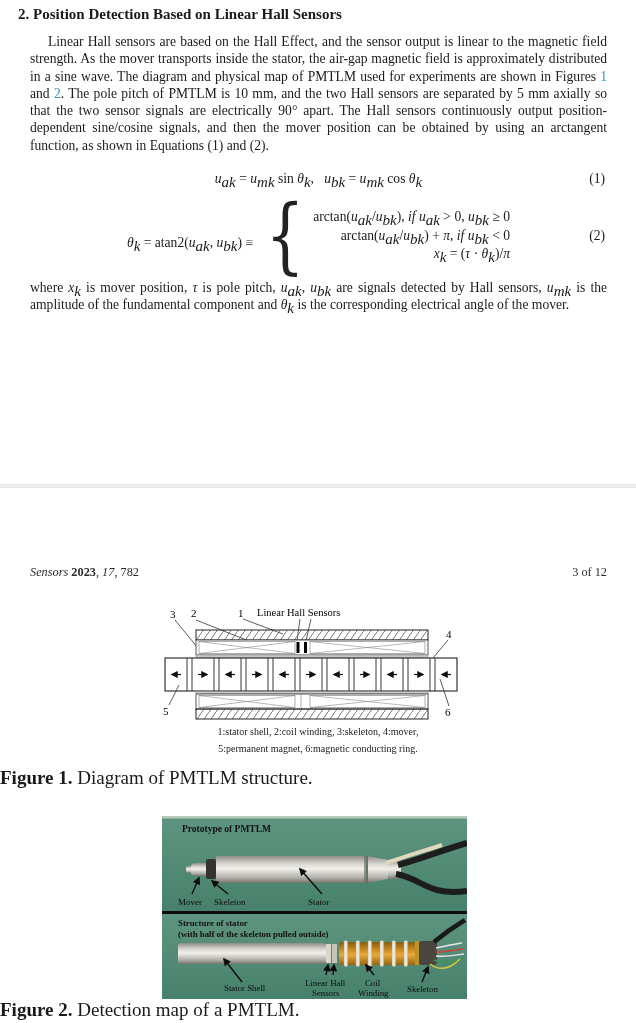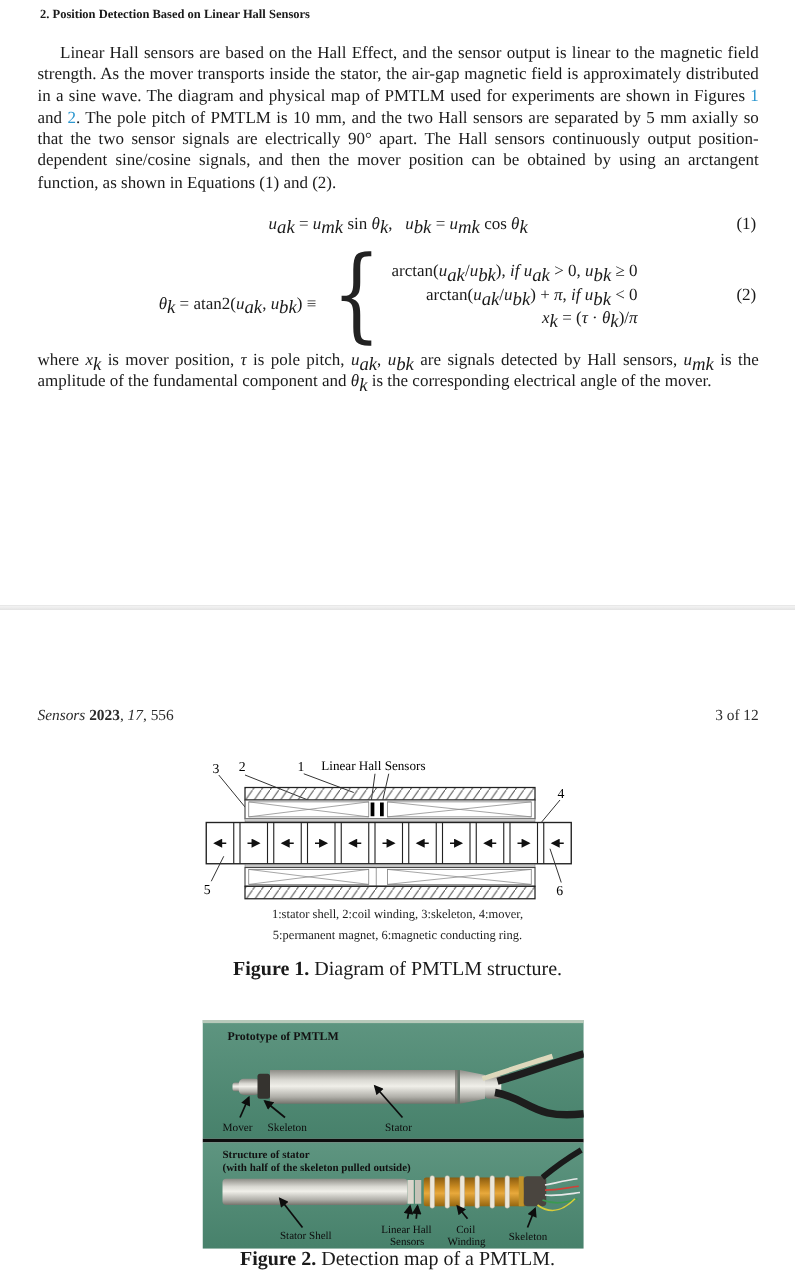--- a/index.html
+++ b/index.html
@@ -1,20 +1,20 @@
 <!DOCTYPE html>
 <html><head>
 <meta charset="utf-8">
 <style>
   html,body{margin:0;padding:0;background:#fff;}
   .page{position:relative;width:636px;height:1023px;background:#fff;overflow:hidden;
         font-family:"Liberation Serif","DejaVu Serif",serif;color:#1a1a1a;}
   
-  h2.heading{position:absolute;top:6px;left:32px;right:29px;margin:0;
-             font-size:10px;font-weight:bold;}
+  h2.heading{position:absolute;top:6px;left:18px;right:29px;margin:0;
+             font-size:15px;font-weight:bold;}
   .bodytext{position:absolute;left:30px;right:29px;margin:0;font-size:13.6px;
             line-height:17.3px;text-align:justify;}
   .indent{text-indent:18px;}
   .flink{color:#2c97cf;text-decoration:none;cursor:pointer;}
   .eqrow{position:absolute;left:30px;right:29px;display:flex;justify-content:center;
          align-items:center;font-size:13.6px;}
   .eqnum{position:absolute;right:2px;top:50%;transform:translateY(-50%);}
   .math i{font-style:italic;}
   .math sub, .bodytext sub{font-size:15px;line-height:0;}
   .eq2lhs{transform:translateY(-10px);margin-top:33px;}
@@ -24,21 +24,21 @@
   .cases .crow{line-height:18.5px;text-align:center;}
   
   .pagebreak{position:absolute;top:484px;left:0;width:636px;height:3px;
              background:linear-gradient(#f3f3f3,#e3e3e3);border-top:1px solid #e8e8e8;}
   
   .runhead{position:absolute;top:565px;left:30px;right:29px;display:flex;
            justify-content:space-between;font-size:12.3px;color:#2b2b2b;}
   .fig1wrap{position:absolute;top:602px;left:160px;width:302px;height:120px;}
   .fig1legend{position:absolute;top:724px;left:0;width:636px;text-align:center;
               font-size:10px;line-height:16.5px;}
-  .figcap{position:absolute;left:0;width:636px;text-align:center;font-size:16px;}
+  .figcap{position:absolute;left:0;width:636px;font-size:19px;}
   .cap1{top:767px;} .cap2{top:999px;}
   .fig2wrap{position:absolute;top:805px;left:162px;width:305px;height:183px;margin-top:11px;}
   svg text{font-family:"Liberation Serif","DejaVu Serif",serif;}
 </style>
 </head>
 <body>
 
 <div class="page">
 
   <h2 class="heading">2. Position Detection Based on Linear Hall Sensors</h2>
@@ -59,21 +59,21 @@
       <div class="crow math"><i>x<sub>k</sub></i> = (<i>τ</i> · <i>θ<sub>k</sub></i>)/<i>π</i></div>
     </div>
     <span class="eqnum">(2)</span>
   </div>
 
   <p class="bodytext math" style="top:279px;">where <i>x<sub>k</sub></i> is mover position, <i>τ</i> is pole pitch, <i>u<sub>ak</sub></i>, <i>u<sub>bk</sub></i> are signals detected by Hall sensors, <i>u<sub>mk</sub></i> is the amplitude of the fundamental component and <i>θ<sub>k</sub></i> is the corresponding electrical angle of the mover.</p>
 
   <div class="pagebreak"></div>
 
   <div class="runhead">
-    <span><i>Sensors </i><b>2023</b><span>, </span><i>17</i><span>, </span><span>556</span></span>
+    <span><i>Sensors </i><b>2023</b><span>, </span><i>17</i><span>, </span><span>782</span></span>
     <span>3 of 12</span>
   </div>
 
   <div class="fig1wrap">
     <svg width="302" height="120" viewBox="0 0 302 120">
       <defs>
         <pattern id="hatch" patternUnits="userSpaceOnUse" width="7" height="10">
           <path d="M0,10 L7,0" stroke="#555" stroke-width="0.8" fill="none"></path>
         </pattern>
         <marker id="ah" viewBox="0 0 10 10" refX="8" refY="5" markerWidth="7" markerHeight="6" orient="auto">

